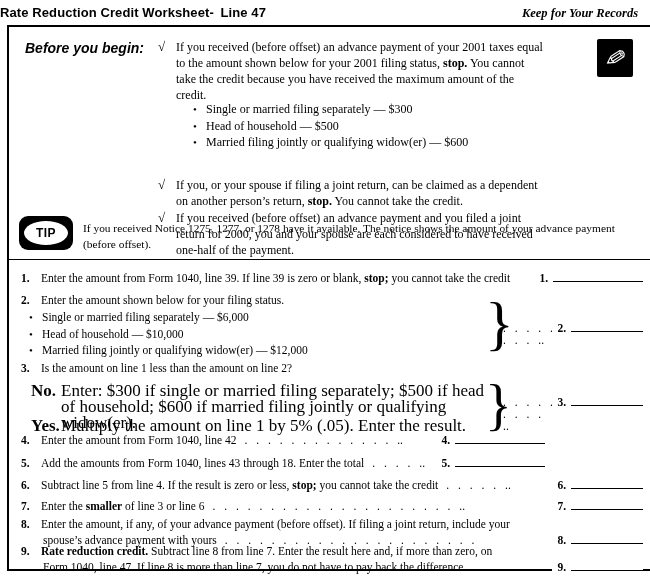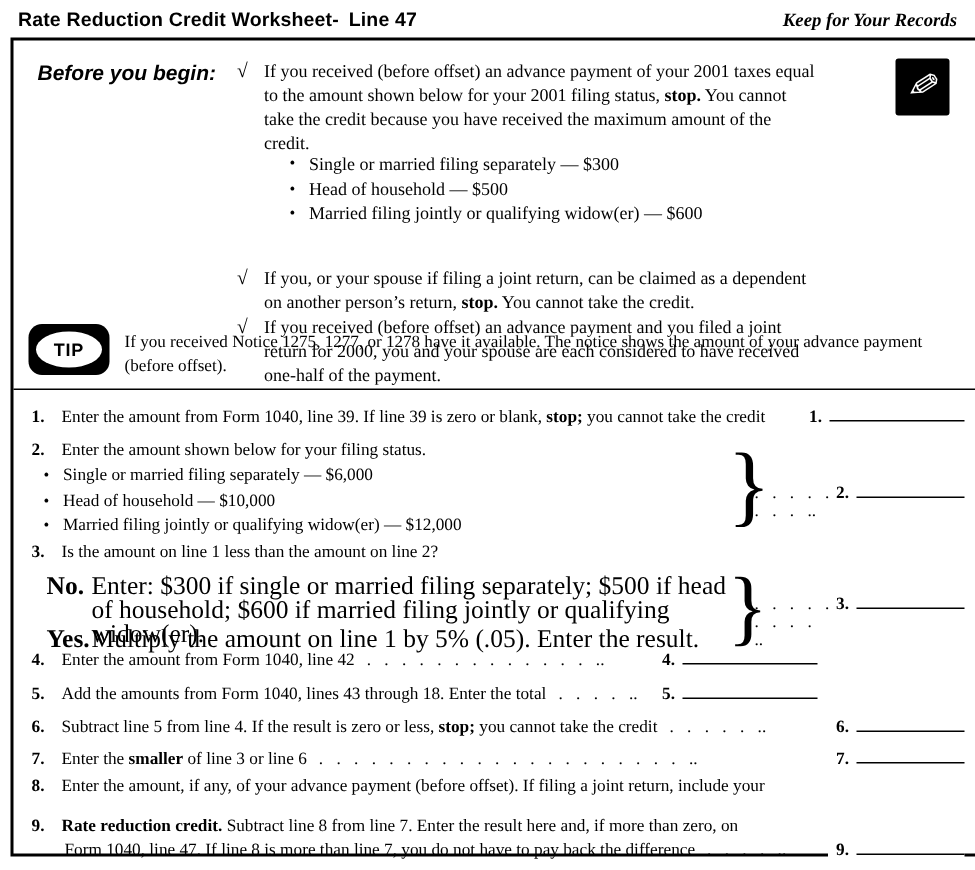--- a/index.html
+++ b/index.html
@@ -1,19 +1,19 @@
 <!DOCTYPE html>
 <html><head>
 <meta charset="utf-8">
 <style>
   html,body{margin:0;padding:0;background:#fff;}
   .page{position:relative;width:650px;height:580px;background:#fff;color:#000;
         font-family:"Liberation Serif",serif;overflow:hidden;}
   
-  .title{position:absolute;left:12px;top:5px;font-family:"Liberation Sans",sans-serif;
+  .title{position:absolute;left:0;top:5px;font-family:"Liberation Sans",sans-serif;
          font-weight:bold;font-size:13px;letter-spacing:.1px;}
   .keep{position:absolute;right:12px;top:6px;font-style:italic;font-weight:bold;
         font-size:12.5px;font-family:"Liberation Serif",serif;}
   
   .box{position:absolute;left:7px;top:25px;width:646px;height:546px;
        border:2px solid #000;box-sizing:border-box;}
   .box > div{position:absolute;}
   
   .before-label{left:16px;top:13px;font-family:"Liberation Sans",sans-serif;
                 font-weight:bold;font-style:italic;font-size:14px;}
@@ -186,20 +186,24 @@
     </div>
 
     <div class="rowline" style="top:472px">
       <b class="rnum">7.</b><span>Enter the <b class="bb">smaller</b> of line 3 or line 6</span><span class="dots">. . . . . . . . . . . . . . . . . . . . . ..</span>
       <span class="entry"><b>7.</b><span class="uline"></span></span>
     </div>
 
     <div class="rowline" style="top:490px">
       <b class="rnum">8.</b><span>Enter the amount, if any, of your advance payment (before offset). If filing a joint return, include your</span>
     </div>
+    <div class="rowline ind" style="top:506px">
+      <span>spouse’s advance payment with yours</span><span class="dots">. . . . . . . . . . . . . . . . . . . . . .</span>
+      <span class="entry"><b>8.</b><span class="uline"></span></span>
+    </div>
 
     <div class="rowline" style="top:517px">
       <b class="rnum">9.</b><span><b class="bb">Rate reduction credit.</b> Subtract line 8 from line 7. Enter the result here and, if more than zero, on</span>
     </div>
     <div class="rowline ind" style="top:533px">
       <span>Form 1040, line 47. If line 8 is more than line 7, you do not have to pay back the difference</span><span class="dots">. . . . ..</span>
       <span class="entry"><b>9.</b><span class="uline"></span></span>
     </div>
 
   </div>

